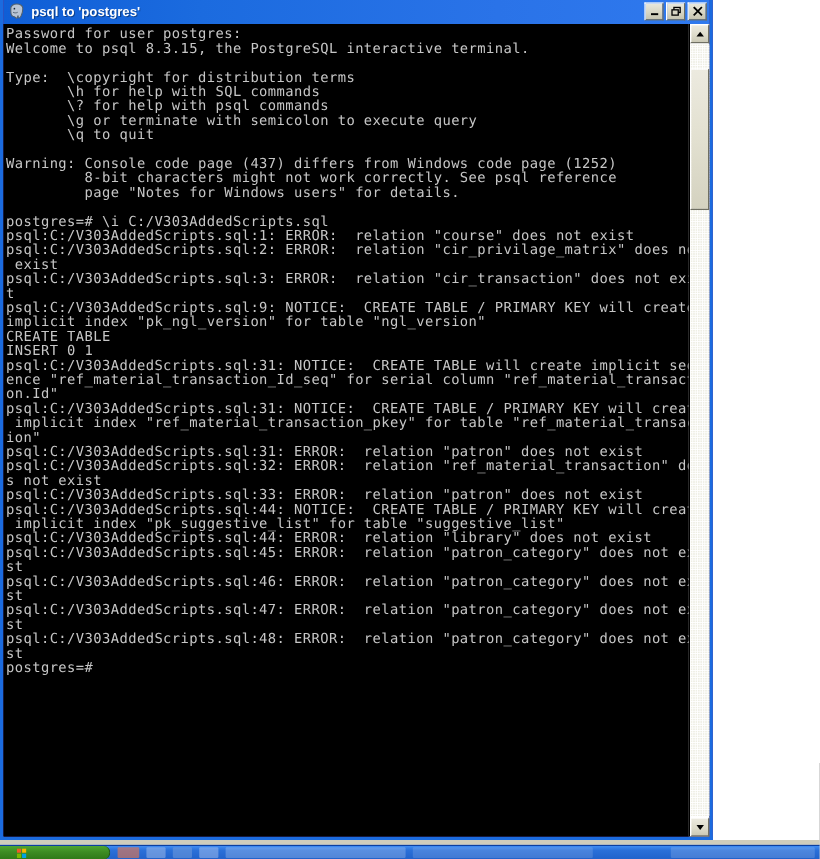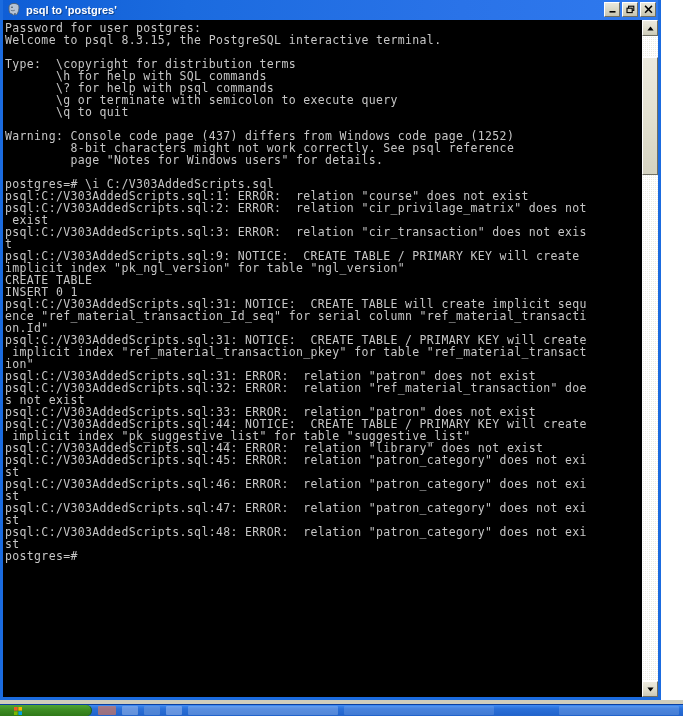--- a/index.html
+++ b/index.html
@@ -11,21 +11,21 @@
     width: 683px;
     height: 716px;
     overflow: hidden;
     font-family: "DejaVu Sans Mono", monospace;
   }
 
   
   #window {
     position: absolute;
     left: 0; top: 0;
-    width: 661px;
+    width: 594px;
     height: 700px;
     background: #701a75;
     box-sizing: border-box;
     border-left: 3px solid #1b6bdf;
     border-right: 3px solid #1b6bdf;
     border-bottom: 3px solid #1b6bdf;
   }
 
   
   #titlebar {

